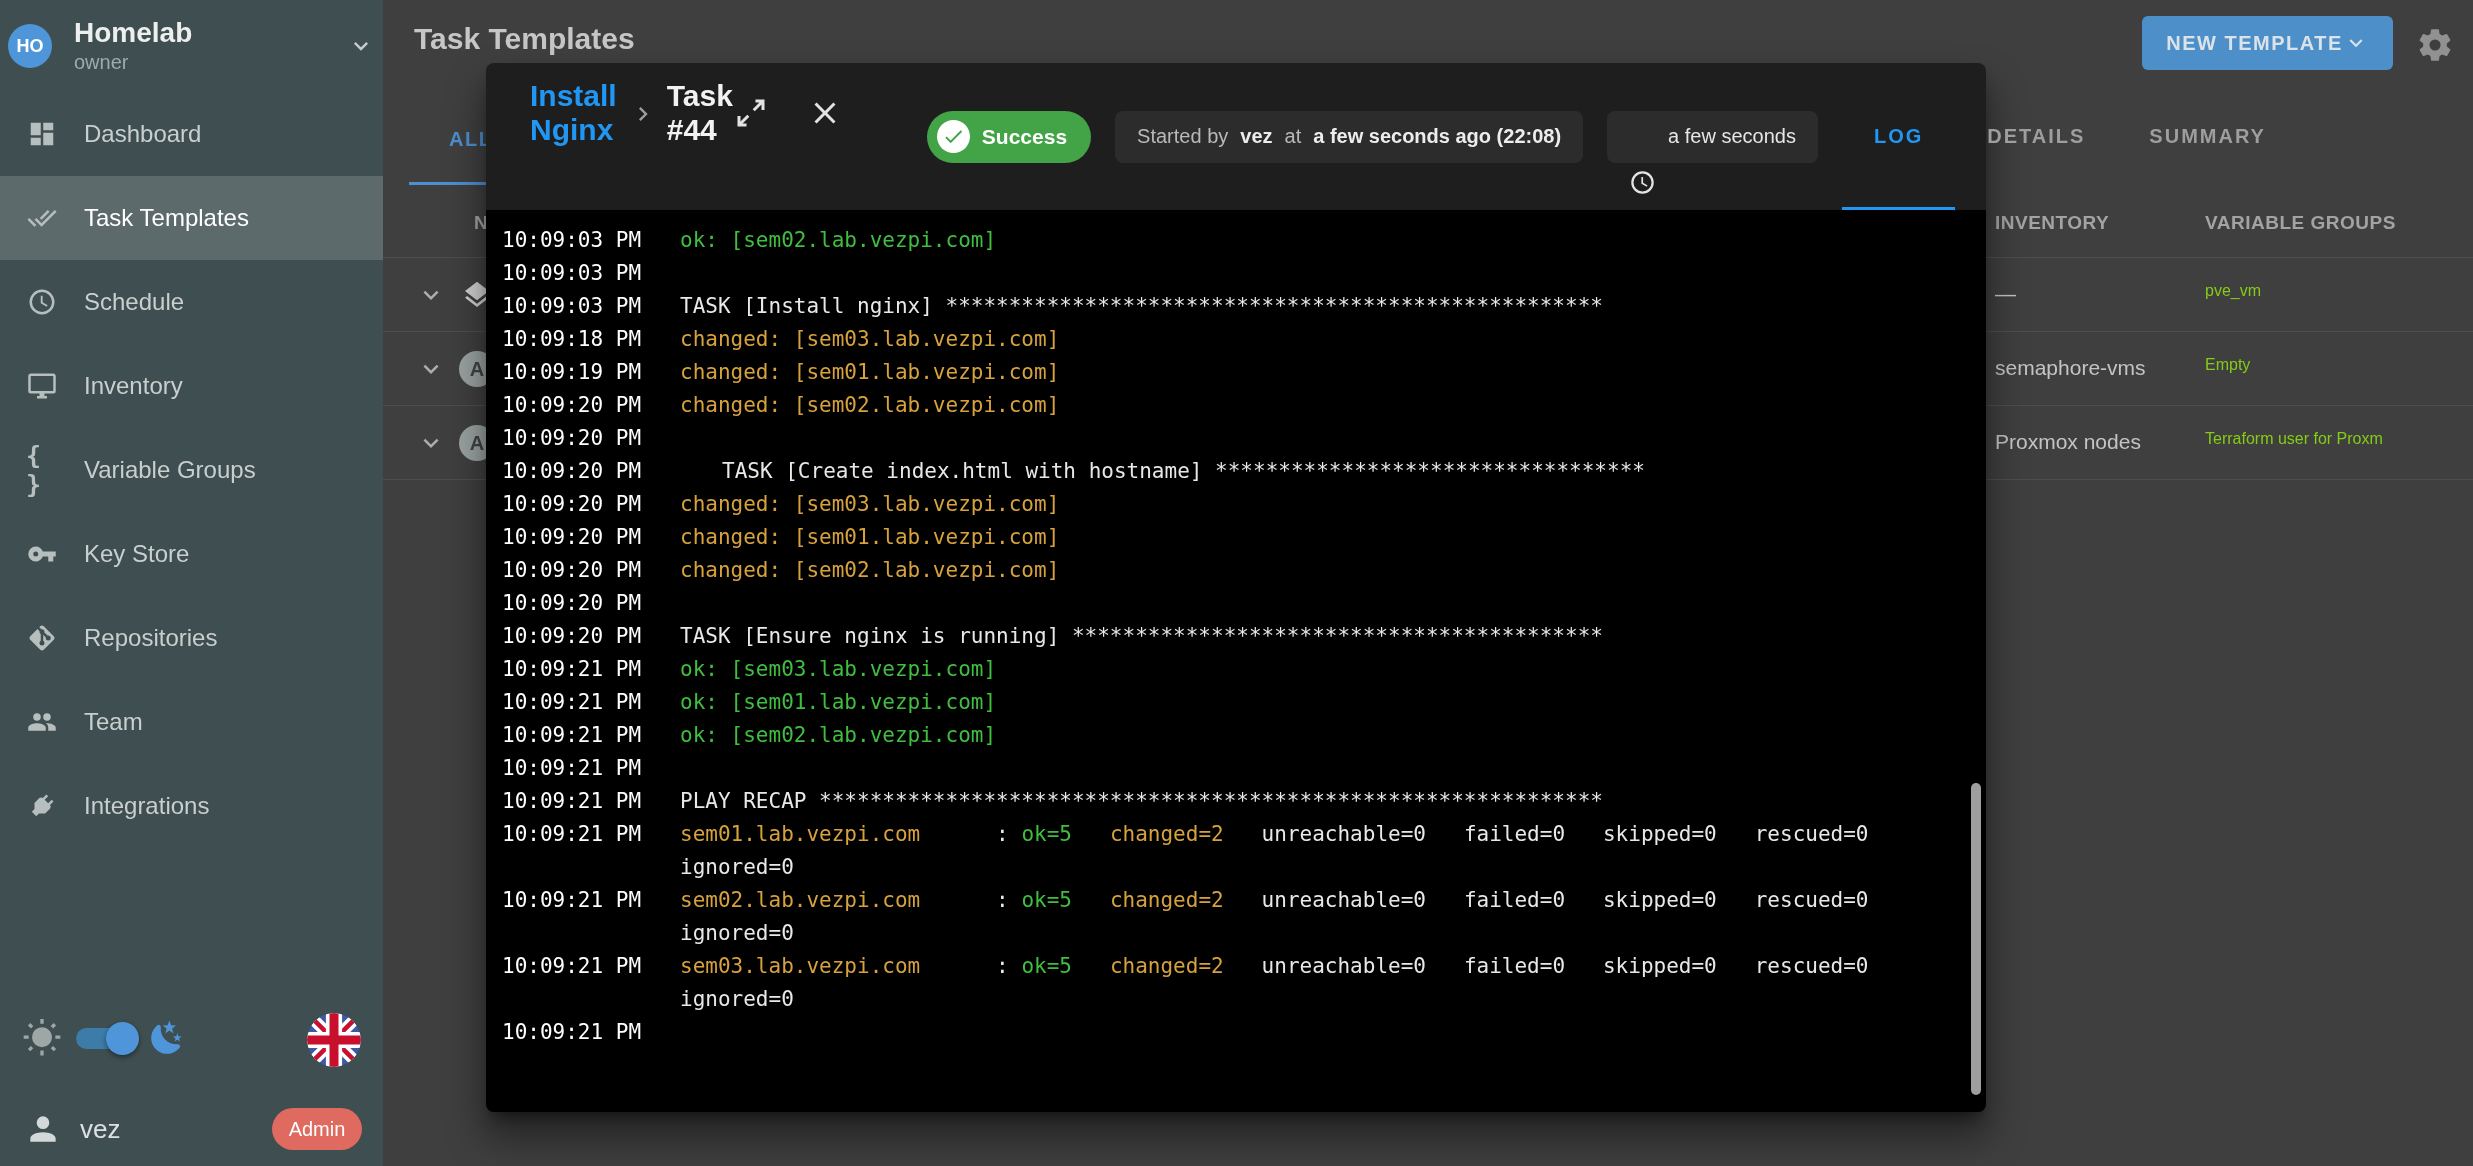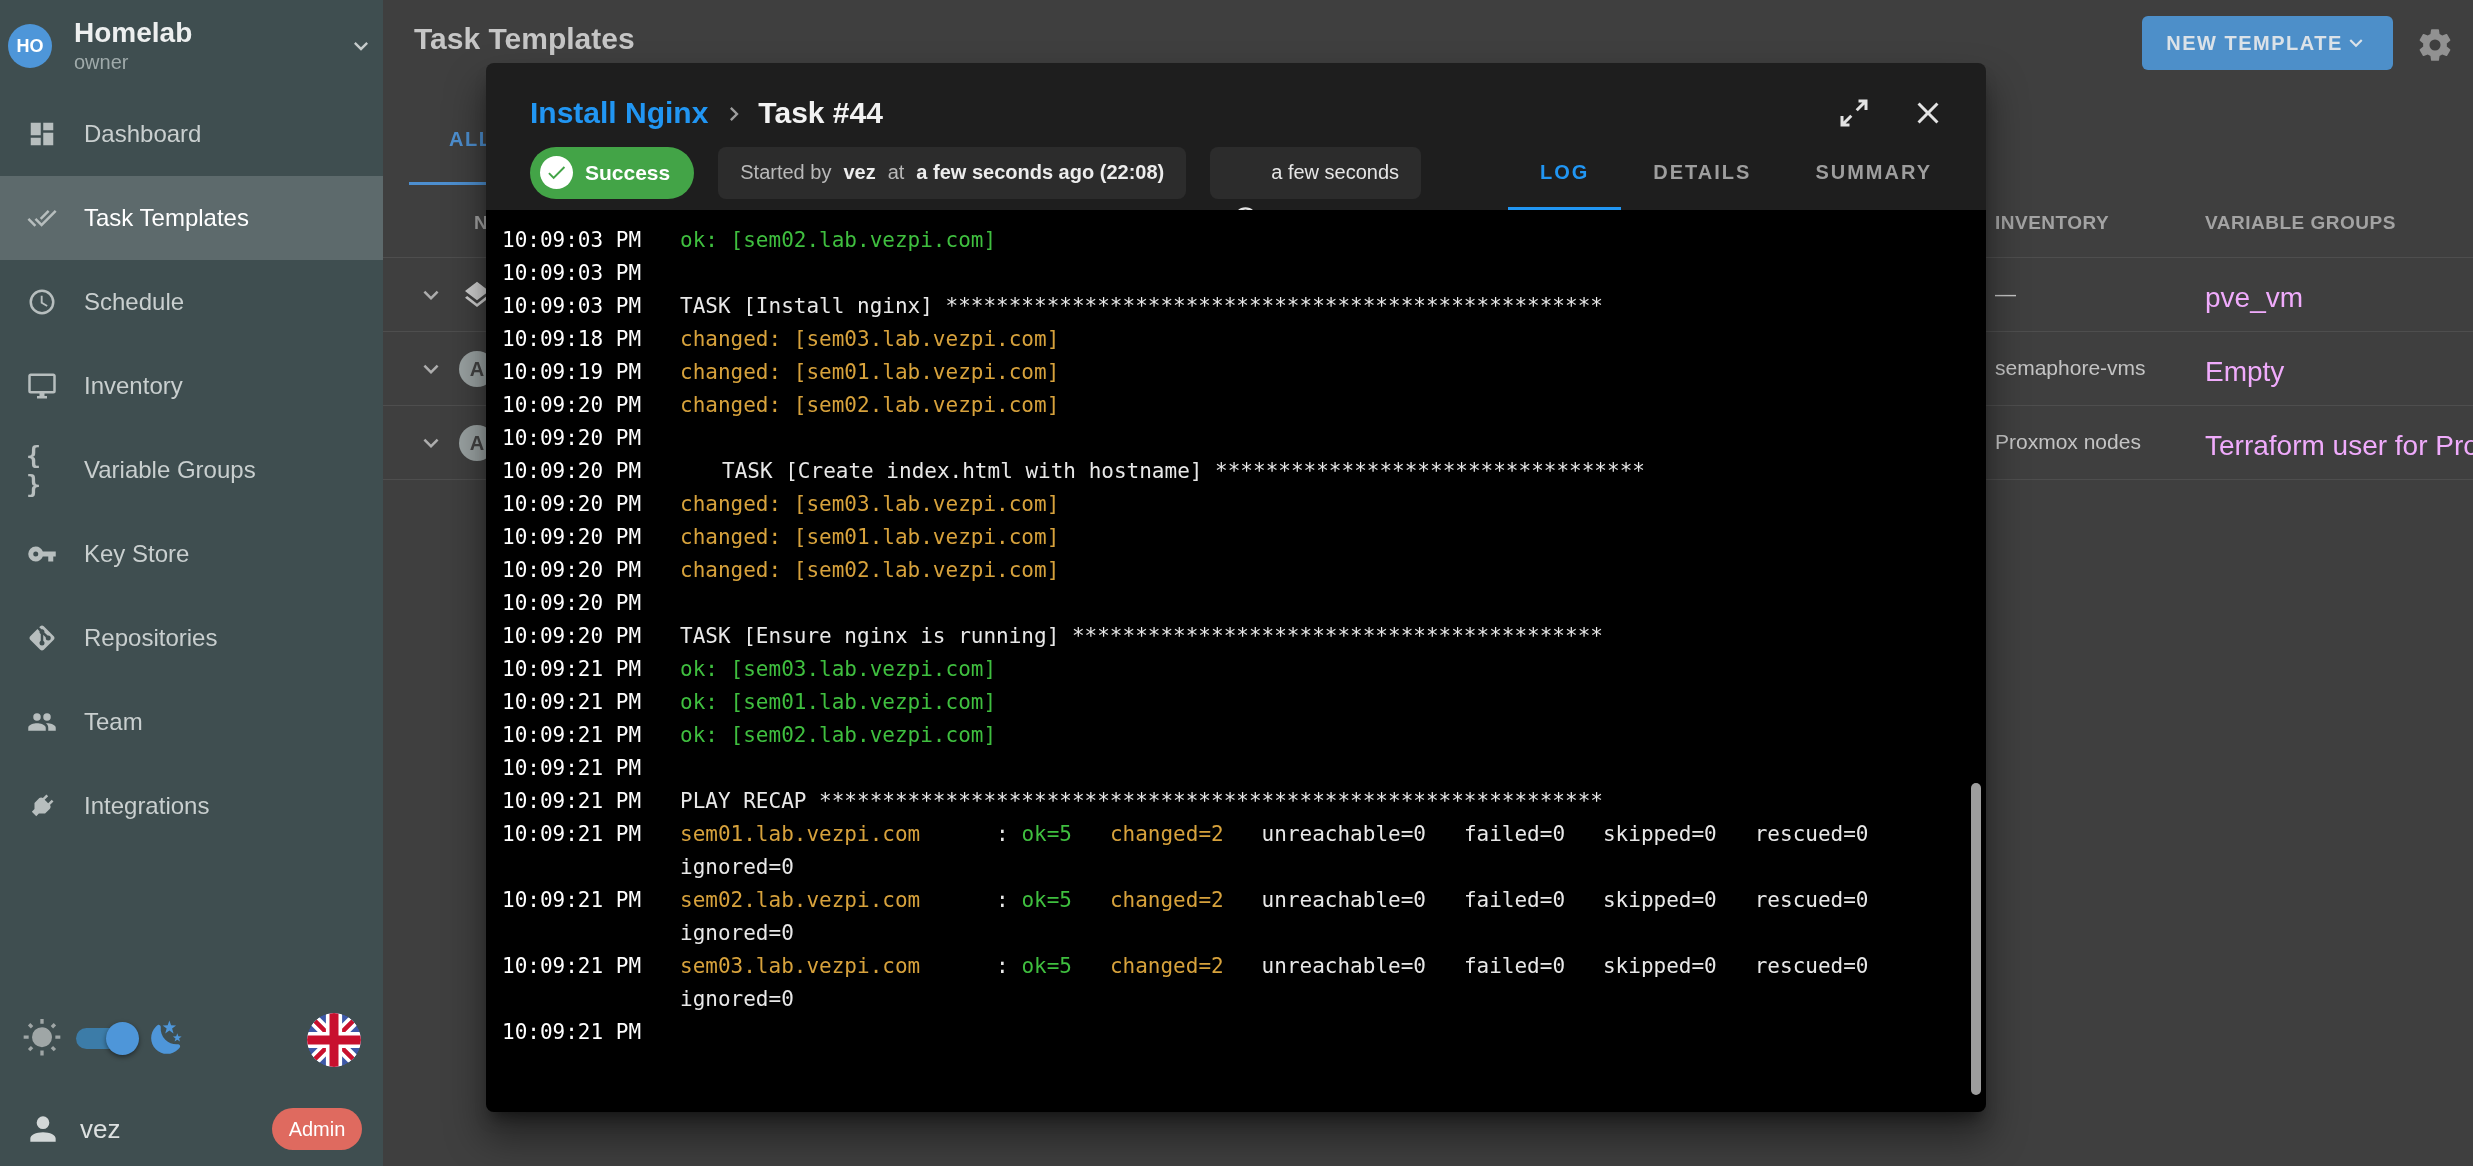--- a/index.html
+++ b/index.html
@@ -48,25 +48,25 @@
 .t-header{position:relative;height:70px;border-bottom:1px solid #4E4E4E}
 .t-header span{position:absolute;top:24px;font-size:19px;font-weight:700;letter-spacing:.5px;color:#A3A3A3;white-space:nowrap}
 .th-name{left:91px}.th-inventory{left:1612px}.th-vg{left:1822px}
 .t-row{position:relative;height:74px;border-bottom:1px solid #4E4E4E;cursor:pointer}
 .td-chevron{position:absolute;left:33px;top:22px;width:30px;height:30px;color:#ADADAD}
 .td-chevron svg{width:30px;height:30px;fill:currentColor}
 .td-icon{position:absolute;left:76px;top:19px;width:36px;height:36px;display:flex;align-items:center;justify-content:center}
 .circle-a{width:36px;height:36px;border-radius:50%;background:#9AA2A2;color:#424242;font-size:20px;font-weight:700;display:flex;align-items:center;justify-content:center}
 .layers-icon svg{width:32px;height:32px;fill:#CFCFCF}
 .td-inventory{position:absolute;left:1612px;top:24px;font-size:21px;color:#C4C4C4;white-space:nowrap}
-.td-vg{position:absolute;left:1822px;top:24px;font-size:28px;color:#f0abfc;white-space:nowrap}
+.td-vg{position:absolute;left:1822px;top:24px;font-size:16px;color:#84cc16;white-space:nowrap}
 
 
 .modal{position:absolute;left:486px;top:63px;width:1500px;height:1049px;background:#1E1E1E;border-radius:8px;z-index:10;box-shadow:0 11px 15px -7px rgba(0,0,0,.5),0 24px 38px 3px rgba(0,0,0,.4)}
-.m-header{position:absolute;left:0;top:0;right:0;height:147px;display:flex;flex-direction:column}
+.m-header{position:absolute;left:0;top:0;right:0;height:147px;display:flex;flex-direction:row}
 .m-title-row{display:flex;align-items:center;padding:28px 40px 0 44px;height:72px}
 .m-template-name{font-size:30px;font-weight:700;color:#2196F3;cursor:pointer;text-decoration:none}
 .m-sep{width:28px;height:28px;color:#9E9E9E;margin:2px 10px 0 12px}
 .m-sep svg{width:28px;height:28px;fill:currentColor}
 .m-task-title{font-size:30px;font-weight:700;color:#F2F2F2}
 .m-actions{margin-left:auto;display:flex;align-items:center;gap:38px;color:#E3E3E3}
 .m-actions .ic{width:36px;height:36px;cursor:pointer}
 .m-actions svg{width:36px;height:36px;fill:currentColor}
 .m-status-row{flex:1;display:flex;align-items:center;padding-left:44px;gap:24px}
 .pill-success{height:52px;border-radius:26px;background:#43A447;display:flex;align-items:center;padding:0 24px 0 10px;gap:12px}

